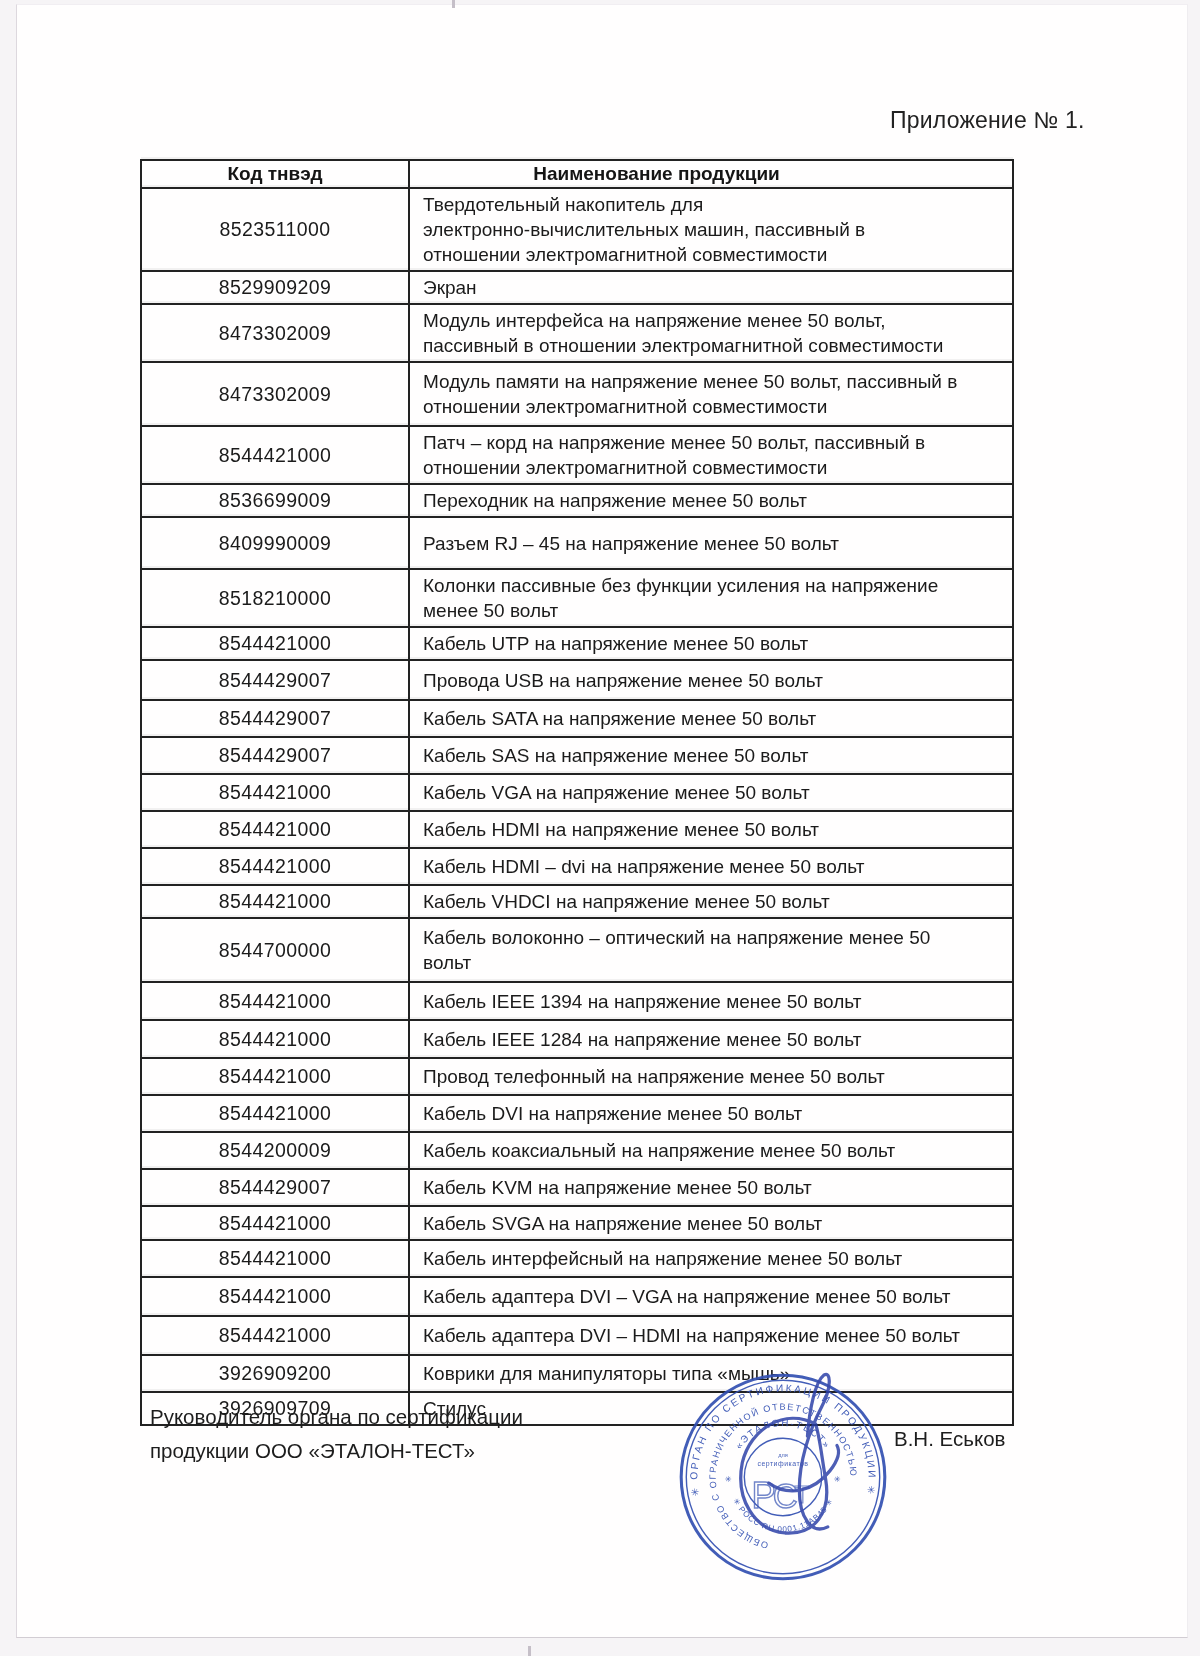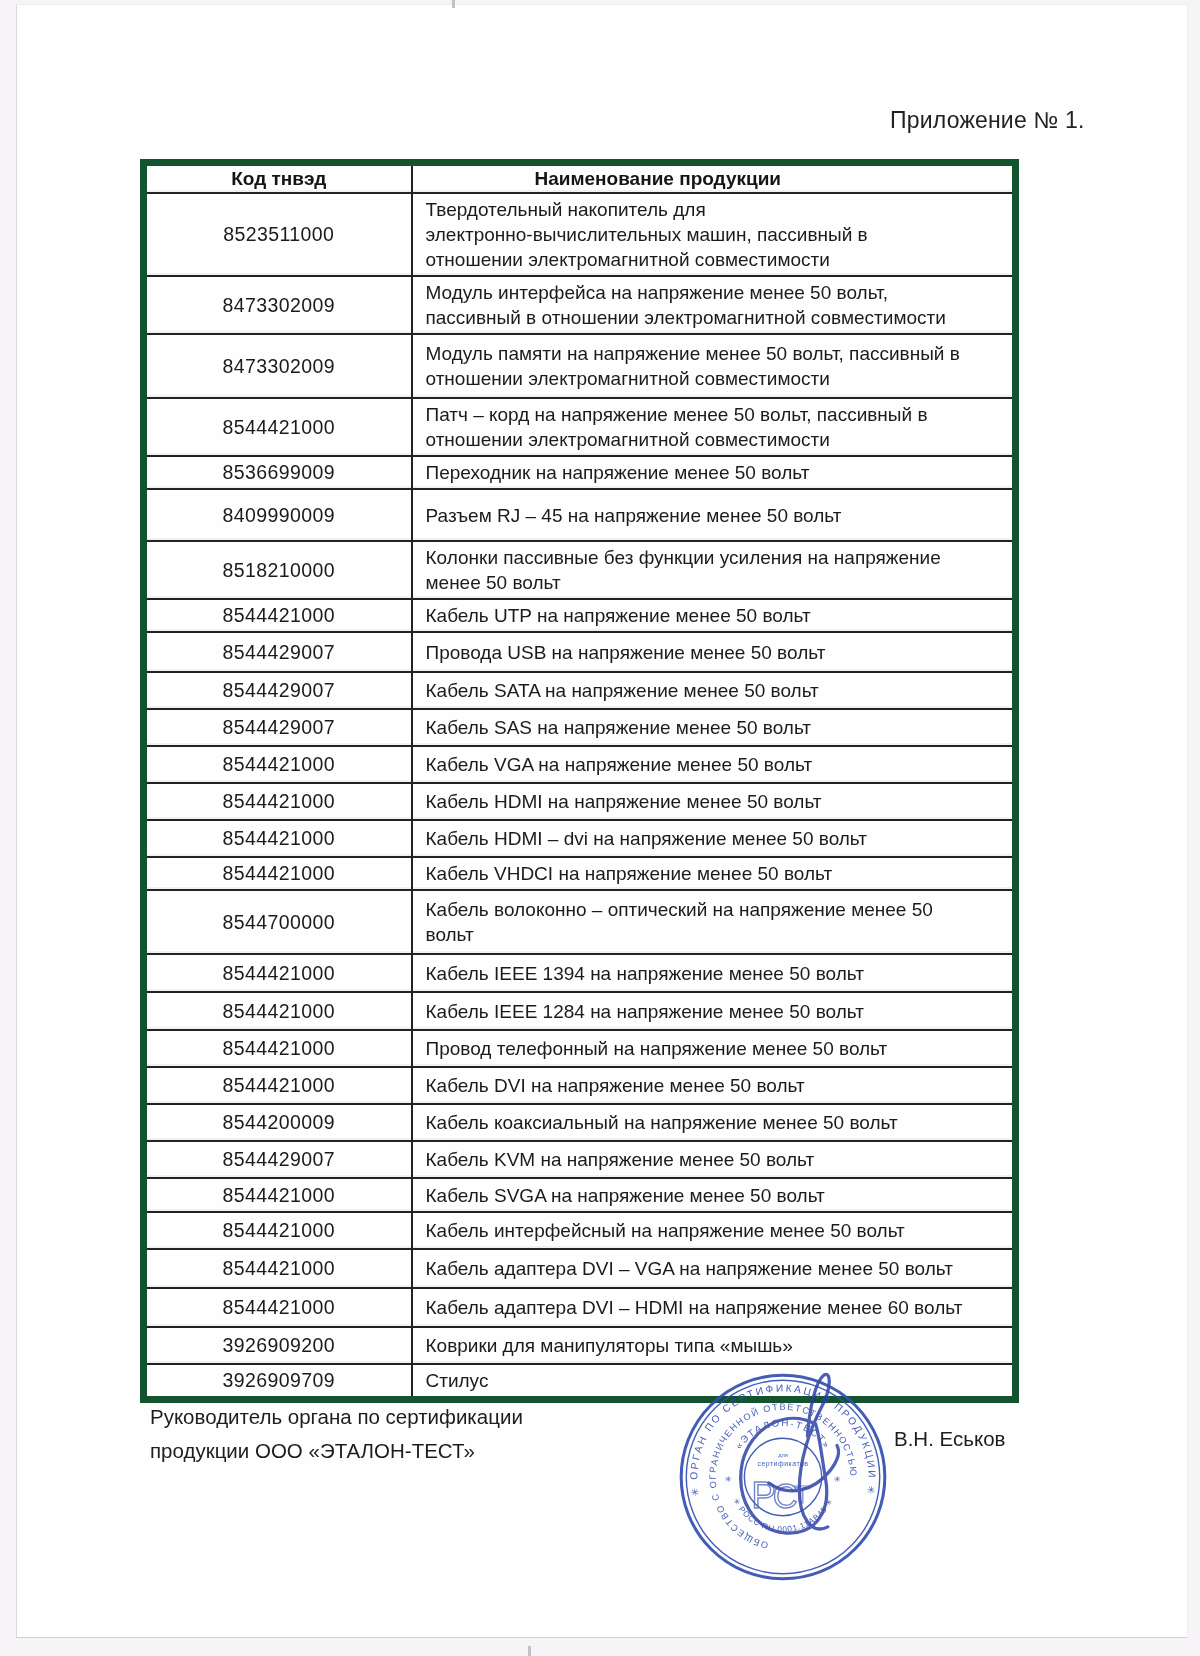--- a/index.html
+++ b/index.html
@@ -8,21 +8,21 @@
   .page{position:absolute;left:16px;top:4px;right:12px;bottom:18px;background:#fffefe;
         border-left:1px solid #ddd8de;border-bottom:1px solid #d2cdd3;border-top:1px solid #f1eef2;border-right:1px solid #efedf0;}
   .tick{position:absolute;background:#c5bfc8;}
   .tick-top{left:452px;top:0;width:3px;height:8px;}
   .tick-bottom{left:528px;top:1646px;width:3px;height:10px;}
 
   .annex{position:absolute;left:890px;top:107px;font-size:23px;letter-spacing:.2px;color:#222;}
 
   table.products{position:absolute;left:140px;top:159px;width:872px;border-collapse:collapse;table-layout:fixed;}
   table.products th,table.products td{border:2px solid #222;vertical-align:middle;}
-  table.products{border:7px solid #14532d;}
+  table.products{border:1px solid #14532d;}
   th{font-size:19px;font-weight:bold;height:24px;color:#151515;}
   th.name-h{text-align:center;padding-right:110px;}
   td.code{text-align:center;font-size:19.5px;letter-spacing:.4px;color:#1b1b1b;}
   td.pname{padding:3px 10px 3px 13px;font-size:19px;line-height:25px;white-space:pre-line;color:#1b1b1b;}
   tr{box-shadow:0 -3px 0 rgba(130,125,132,.10);}
 
   .signer-title{position:absolute;left:150px;top:1400px;font-size:20.5px;line-height:34px;color:#1d1d1d;}
   .signer-name{position:absolute;left:894px;top:1427px;font-size:20.5px;color:#1d1d1d;}
 
   .stamp{position:absolute;left:671px;top:1365px;width:224px;height:224px;opacity:.92;}
@@ -49,20 +49,24 @@
         <th class="name-h">Наименование продукции</th>
       </tr>
     </thead>
     <tbody id="rows-body">
         <tr style="height: 74px;">
           <td class="code">8523511000</td>
           <td class="pname">Твердотельный накопитель для
 электронно-вычислительных машин, пассивный в
 отношении электромагнитной совместимости</td>
         </tr>
+        <tr style="height: 28px;">
+          <td class="code">8529909209</td>
+          <td class="pname">Экран</td>
+        </tr>
         <tr style="height: 52px;">
           <td class="code">8473302009</td>
           <td class="pname">Модуль интерфейса на напряжение менее 50 вольт,
 пассивный в отношении электромагнитной совместимости</td>
         </tr>
         <tr style="height: 64px;">
           <td class="code">8473302009</td>
           <td class="pname">Модуль памяти на напряжение менее 50 вольт, пассивный в
 отношении электромагнитной совместимости</td>
         </tr>
@@ -152,21 +156,21 @@
         <tr style="height: 37px;">
           <td class="code">8544421000</td>
           <td class="pname">Кабель интерфейсный на напряжение менее 50 вольт</td>
         </tr>
         <tr style="height: 39px;">
           <td class="code">8544421000</td>
           <td class="pname">Кабель адаптера DVI – VGA на напряжение менее 50 вольт</td>
         </tr>
         <tr style="height: 39px;">
           <td class="code">8544421000</td>
-          <td class="pname">Кабель адаптера DVI – HDMI на напряжение менее 60 вольт</td>
+          <td class="pname">Кабель адаптера DVI – HDMI на напряжение менее 50 вольт</td>
         </tr>
         <tr style="height: 37px;">
           <td class="code">3926909200</td>
           <td class="pname">Коврики для манипуляторы типа «мышь»</td>
         </tr>
         <tr style="height: 30px;">
           <td class="code">3926909709</td>
           <td class="pname">Стилус</td>
         </tr>
       </tbody>

